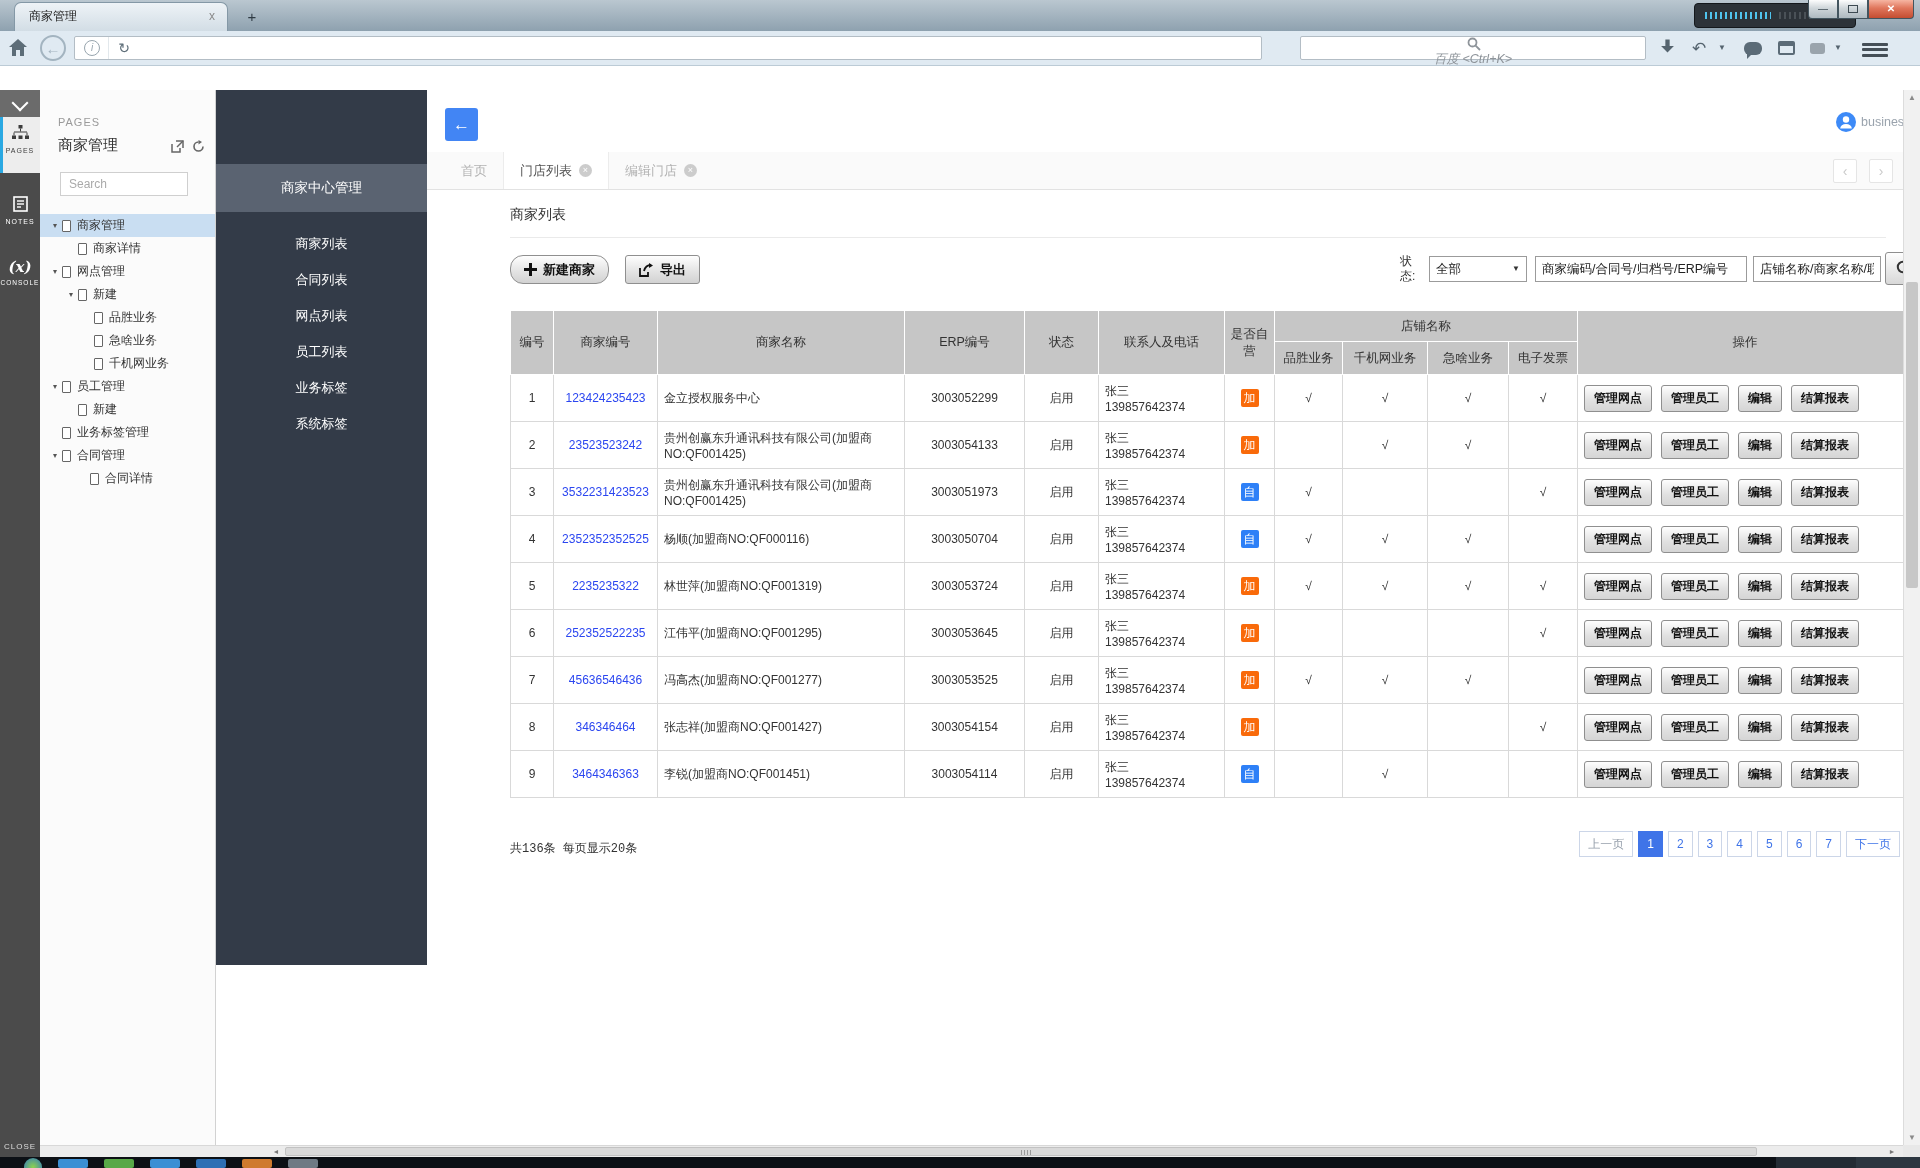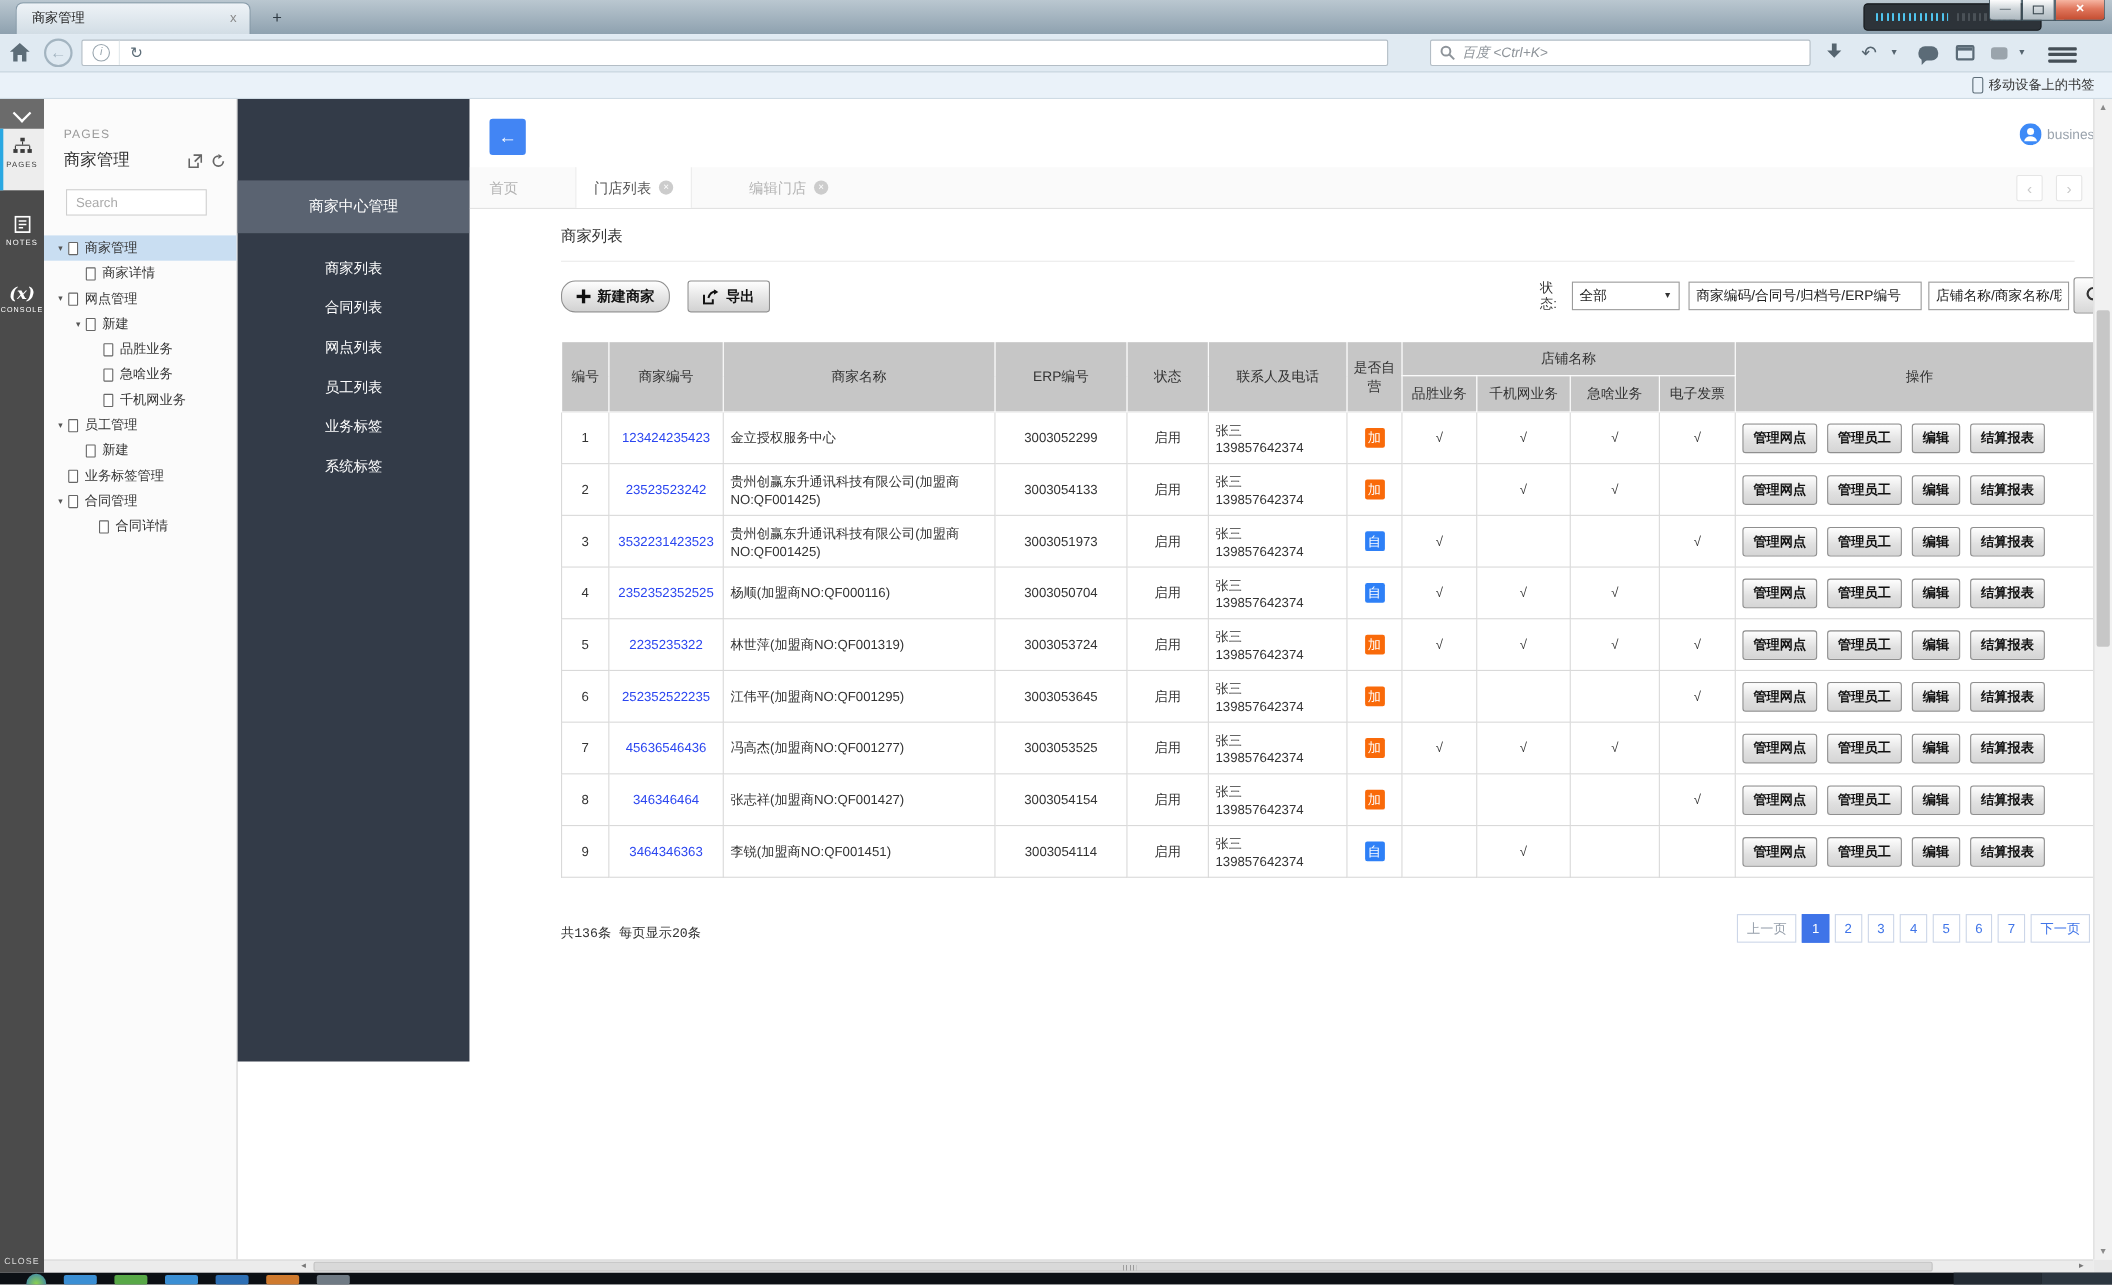--- a/index.html
+++ b/index.html
@@ -39,21 +39,21 @@
   .nav-back{position:absolute;left:40px;top:4px;width:26px;height:26px;border:2px solid #a3b4c0;
             border-radius:50%;color:#a3b4c0;font-size:15px;text-align:center;line-height:23px;box-sizing:border-box;}
   .url-field{position:absolute;left:74px;top:5px;width:1188px;height:24px;background:#fff;
              border:1px solid #b3bdc5;border-radius:2px;display:flex;align-items:center;box-sizing:border-box;}
   .info-icon{margin:0 8px 0 9px;width:14px;height:14px;border:1px solid #98a5ae;border-radius:50%;
              color:#98a5ae;font-size:10px;line-height:13px;text-align:center;font-style:italic;flex:none;}
   .url-text{font-size:12.5px;color:#222;flex:1;white-space:nowrap;overflow:hidden;}
   .reload-icon{width:30px;text-align:center;color:#5d6d78;font-size:14px;border-left:1px solid #e2e8ec;
                line-height:22px;flex:none;}
   .search-field{position:absolute;left:1300px;top:5px;width:346px;height:24px;background:#fff;
-             border:1px solid #b3bdc5;border-radius:2px;display:flex;align-items:center;box-sizing:border-box;}
+             border:1px solid #b3bdc5;border-radius:2px;display:flex;align-items:center;box-sizing:border-box;flex-direction:column;}
   .search-field svg{margin:0 6px 0 8px;flex:none;}
   .search-text{font-style:italic;color:#8e949a;font-size:12.5px;white-space:nowrap;}
   .tb-ic{position:absolute;color:#55646f;}
   .chat-bubble{position:absolute;left:1744px;top:11px;width:18px;height:13px;background:#5b6b77;border-radius:6px;}
   .chat-bubble:after{content:"";position:absolute;left:3px;bottom:-4px;border:4px solid transparent;
                      border-top-color:#5b6b77;border-left-color:#5b6b77;}
   .tabs-ic{position:absolute;left:1778px;top:10px;width:17px;height:14px;border:2px solid #5b6b77;
            border-radius:2px;box-sizing:border-box;}
   .tabs-ic:before{content:"";position:absolute;left:0;top:0;width:100%;height:3px;background:#5b6b77;}
   .plugin-ic{position:absolute;left:1810px;top:12px;width:15px;height:11px;background:#9aa4ac;border-radius:3px;}
@@ -107,21 +107,21 @@
   .nav-item{height:36px;line-height:36px;text-align:center;color:#fff;font-size:13px;}
 
   
   .workspace{position:absolute;left:427px;top:90px;width:1476px;height:1055px;background:#fff;overflow:hidden;}
   .back-btn{position:absolute;left:18px;top:18px;width:33px;height:33px;background:var(--back,#4285f4);
             border-radius:3px;color:#fff;font-size:17px;text-align:center;line-height:33px;}
   .user-chip{position:absolute;left:1409px;top:22px;display:flex;align-items:center;gap:5px;}
   .user-chip .lbl{color:#9aa3ad;font-size:12.5px;}
   .tab-strip{position:absolute;left:0;top:62px;width:1476px;height:38px;background:#fafafa;
              border-bottom:1px solid #e2e2e2;box-sizing:border-box;}
-  .app-tabs{position:absolute;left:2px;top:0;display:flex;height:37px;gap:36px;}
+  .app-tabs{position:absolute;left:18px;top:0;display:flex;height:37px;}
   .app-tab{display:flex;align-items:center;gap:7px;padding:0 16px;font-size:13px;color:#b3b3b3;}
   .app-tab.active{background:#fff;color:#555;border-left:1px solid #ececec;border-right:1px solid #ececec;}
   .tab-x{width:13px;height:13px;border-radius:50%;background:#ccc;color:#fff;font-size:9px;
          line-height:13px;text-align:center;}
   .tab-nav-btn{position:absolute;top:7px;width:24px;height:24px;border:1px solid #e5e5e5;border-radius:2px;
          color:#c9c9c9;text-align:center;line-height:22px;font-size:14px;background:#fff;box-sizing:border-box;}
 
   .page-area{position:absolute;left:0;top:100px;width:1476px;height:955px;background:#fff;overflow:hidden;}
   .page-title{position:absolute;left:83px;top:16px;font-size:14px;color:#333;}
   .page-divider{position:absolute;left:83px;top:47px;width:1376px;height:1px;background:#eaeaea;}
@@ -240,26 +240,20 @@
     <div class="tabs-ic"></div>
     <div class="plugin-ic"></div>
     <span class="tb-ic" style="left:1834px;top:12px;font-size:8px">▼</span>
     <div class="menu-btn">
       <div class="bar"></div>
         <div class="bar"></div>
         <div class="bar"></div>
     </div>
   </div>
 
-  <div class="bookmarkbar">
-    <div class="mobile-bm">
-      <span class="phone-ic"></span>
-      <span>移动设备上的书签</span>
-    </div>
-  </div>
 
   <div class="rail">
     <div class="rail-chevron">
         <div class="chev"></div>
       </div>
     <div class="rail-block rail-pages">
       <div class="stripe"></div>
       <svg width="17" height="16" viewBox="0 0 17 16" style="margin-top:8px">
         <rect x="6.5" y="0" width="4" height="3.5" fill="#3c3c3c"></rect>
           <rect x="8" y="3.5" width="1" height="3" fill="#3c3c3c"></rect>

